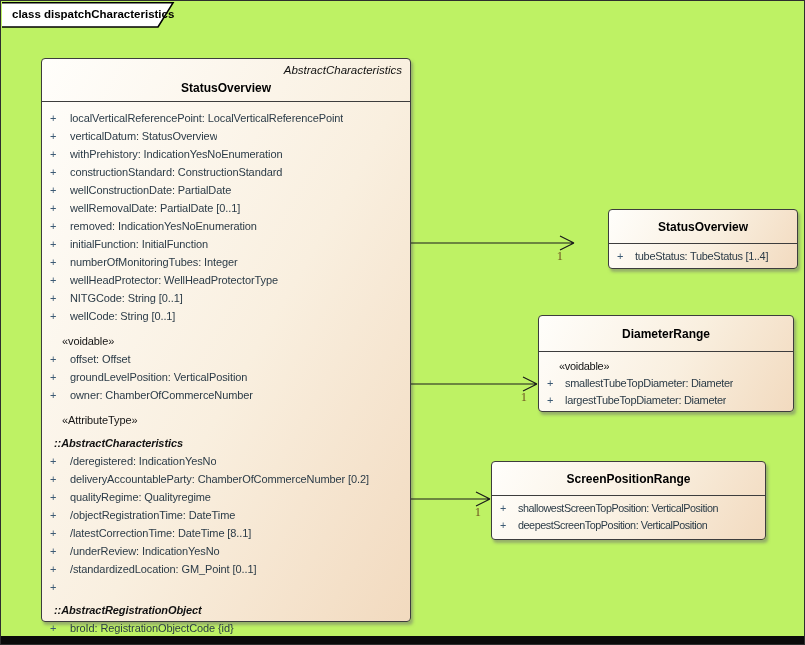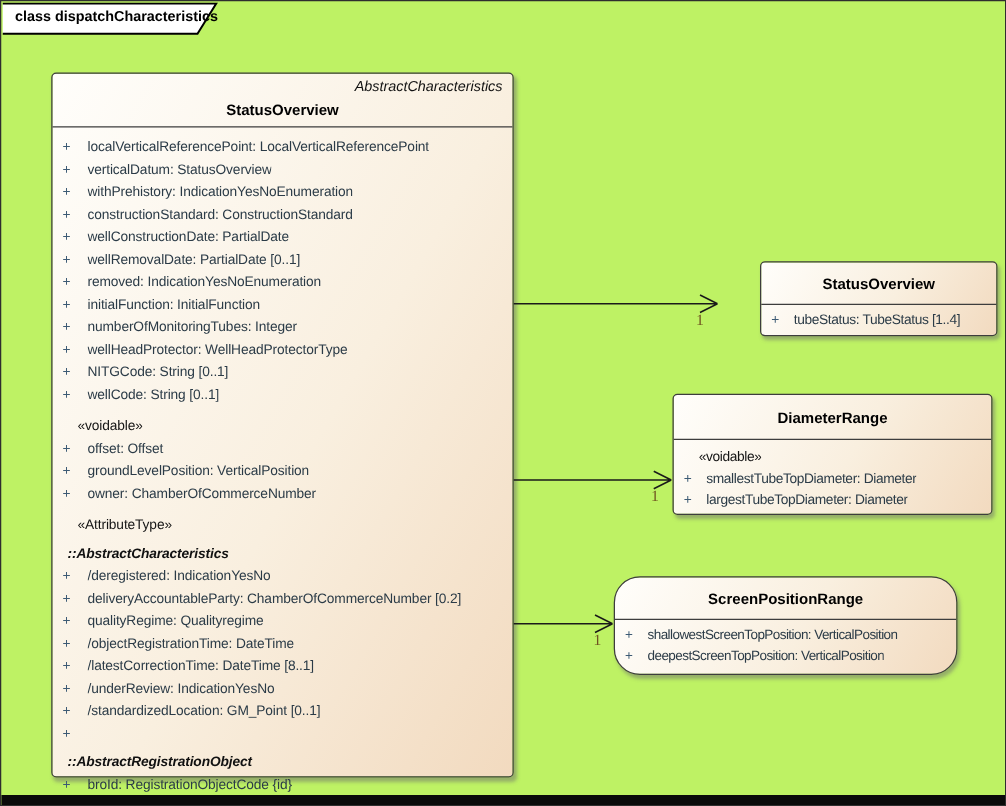--- a/index.html
+++ b/index.html
@@ -235,21 +235,21 @@
           <span class="txt">smallestTubeTopDiameter: Diameter</span>
         </div>
 
         <div class="row row-attr">
           <span class="vis">+</span>
           <span class="txt">largestTubeTopDiameter: Diameter</span>
         </div>
       </div>
   </div>
 
-  <div class="uml-class condensed" style="left:490px; top:460px; width:275px; height:79px;border-radius:21px;">
+  <div class="uml-class condensed" style="left:490px; top:460px; width:275px; height:79px;">
     <div class="uml-head center-only">
       <div class="nm">ScreenPositionRange</div>
     </div>
     <div class="uml-body small-body">
 
         <div class="row row-attr">
           <span class="vis">+</span>
           <span class="txt">shallowestScreenTopPosition: VerticalPosition</span>
         </div>
 

